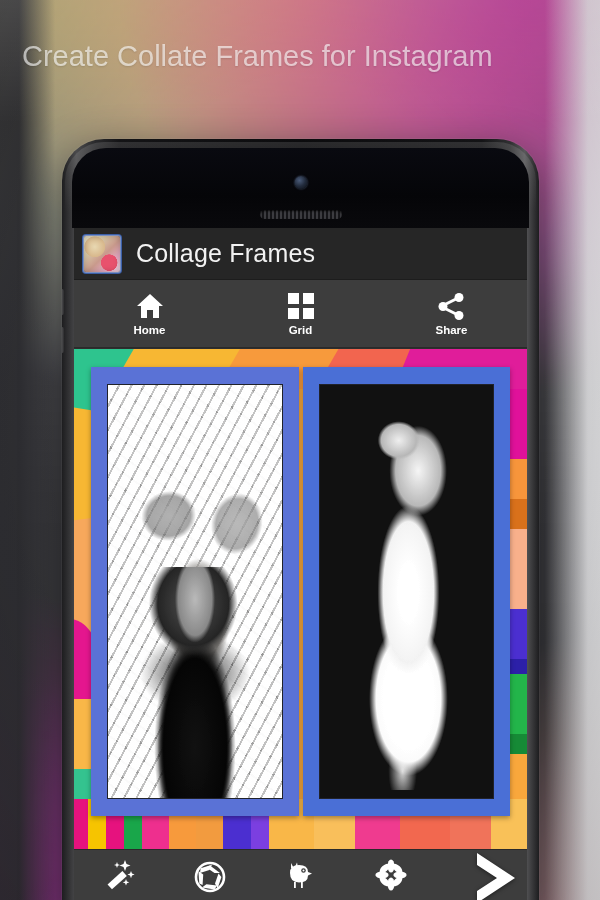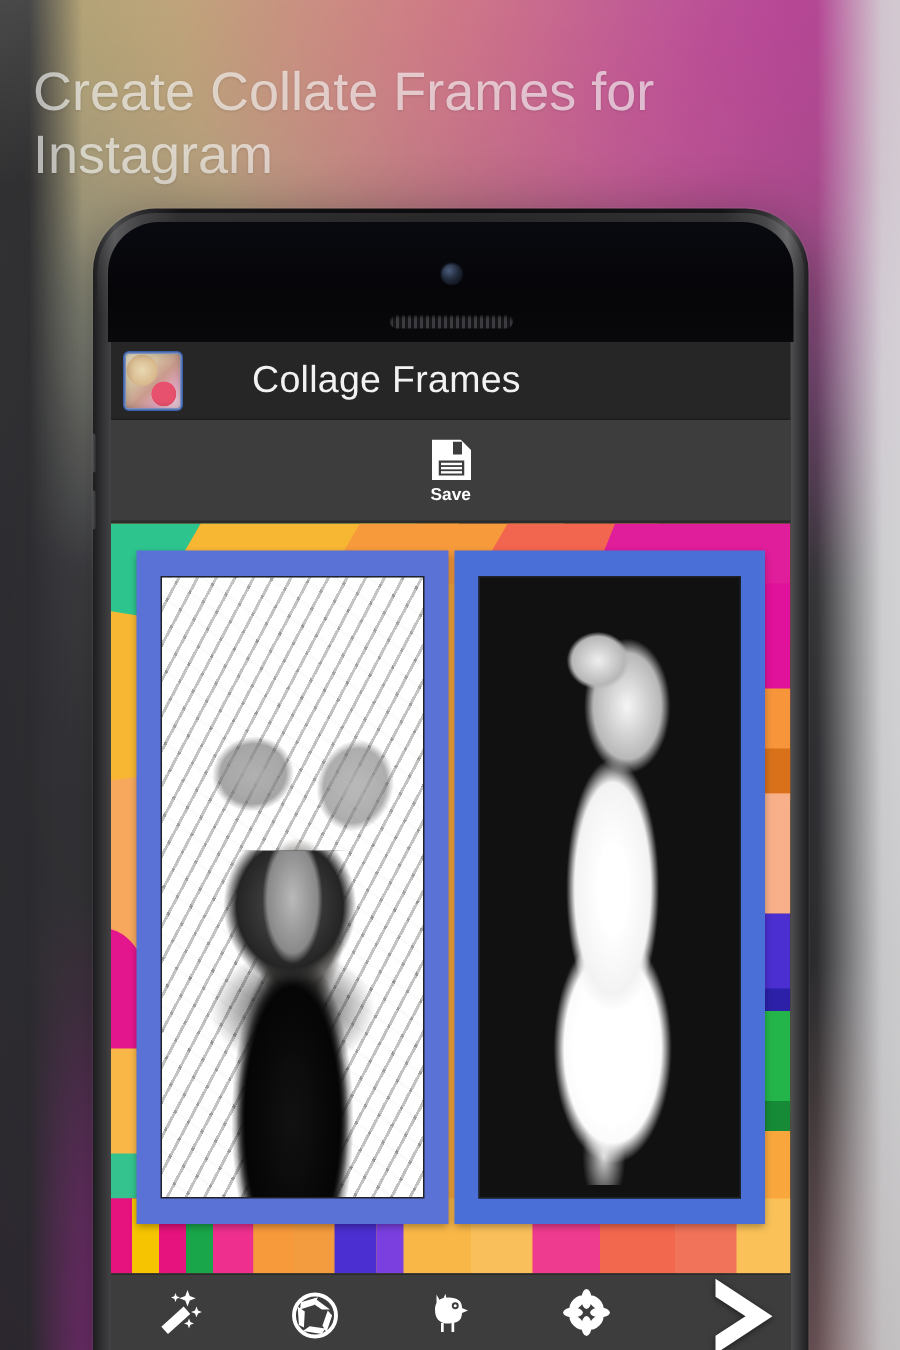--- a/index.html
+++ b/index.html
@@ -47,21 +47,21 @@
       radial-gradient(ellipse at 50% 46%, rgba(0,0,0,0) 42%, rgba(0,0,0,.2) 100%);
   }
 
   
   #promo { position:absolute; left:22px; top:38px; width:560px; z-index:5; }
   #promo .h1 {
     font-size:32px; font-weight:bold; color:#ffffff; letter-spacing:-.3px;
     text-shadow:0 1px 3px rgba(0,0,0,.28);
   }
   #promo .h2 {
-    font-size:36px; font-weight:300; color:rgba(255,255,255,.62);
+    font-size:29px; font-weight:300; color:rgba(255,255,255,.62);
     margin-top:2px; letter-spacing:0px;
     text-shadow:0 1px 2px rgba(0,0,0,.12);
   }
 
   
   #phone {
     position:absolute; left:62px; top:139px; width:477px; height:780px;
     border-radius:42px 42px 0 0;
     background:linear-gradient(90deg,#1d1d1f 0%,#4a4a4c 3%,#2a2a2c 7%,#141416 12%,#0c0c0e 50%,#141416 88%,#303032 94%,#59595b 97%,#1d1d1f 100%);
     box-shadow:0 10px 40px rgba(0,0,0,.45), 0 0 0 1px rgba(255,255,255,.06);
@@ -98,21 +98,21 @@
 
   
   #app {
     position:absolute; left:12px; right:12px; top:89px; bottom:0;
     background:#2e2e2e; overflow:hidden;
   }
 
   
   #titlebar {
     height:52px; background:#262626; display:flex; align-items:center;
-    padding-left:10px; border-bottom:1px solid #1d1d1d;gap:32px;
+    padding-left:10px; border-bottom:1px solid #1d1d1d;
   }
   #app-icon {
     width:36px; height:36px; border-radius:2px; flex:none;
     background:
       radial-gradient(circle at 70% 74%, #e8516d 0%, #e8516d 22%, rgba(232,81,109,0) 23%),
       radial-gradient(circle at 30% 30%, #e8d8b2 0%, #d8b88c 28%, rgba(216,184,140,0) 30%),
       linear-gradient(135deg,#e9e3c8 0%,#d7c7a6 30%,#c99a8c 55%,#e3a8c0 75%,#efd6e4 100%);
     box-shadow:0 0 0 1px #7a8fc0, 0 0 0 2px #3b5fa8, inset 0 0 6px rgba(0,0,0,.25);
   }
   #app-title {
@@ -252,36 +252,54 @@
 
   <div id="app">
 
     <div id="titlebar">
       <div id="app-icon"></div>
       <div id="app-title">Collage Frames</div>
     </div>
 
     <div id="toolbar">
 
-
-
       <div class="tb-item">
         <span class="tb-ic">
-          <svg width="26" height="27" viewBox="0 0 26 27">
-            <path d="M0 0 H19 L26 7 V27 H0 Z" fill="#fff"></path>
-            <rect x="14" y="1.5" width="6" height="8.5" fill="#3d3d3d"></rect>
-            <rect x="4.5" y="14" width="17" height="10" fill="#3d3d3d"></rect>
-            <rect x="6" y="15.5" width="14" height="1.6" fill="#fff"></rect>
-            <rect x="6" y="18.3" width="14" height="1.6" fill="#fff"></rect>
-            <rect x="6" y="21.1" width="14" height="1.6" fill="#fff"></rect>
-          </svg>
-        </span>
-        <span class="tb-lb">Save</span>
-      </div>
-
+          <svg width="28" height="26" viewBox="0 0 28 26">
+            <path d="M14 1 L27 13 L23 13 L23 25 L17 25 L17 17 L11 17 L11 25 L5 25 L5 13 L1 13 Z" fill="#fff"></path>
+          </svg>
+        </span>
+        <span class="tb-lb">Home</span>
+      </div>
+
+      <div class="tb-item">
+        <span class="tb-ic">
+          <svg width="26" height="26" viewBox="0 0 26 26">
+            <rect x="0" y="0" width="11" height="11" fill="#fff"></rect>
+            <rect x="15" y="0" width="11" height="11" fill="#fff"></rect>
+            <rect x="0" y="15" width="11" height="11" fill="#fff"></rect>
+            <rect x="15" y="15" width="11" height="11" fill="#fff"></rect>
+          </svg>
+        </span>
+        <span class="tb-lb">Grid</span>
+      </div>
+
+
+      <div class="tb-item">
+        <span class="tb-ic">
+          <svg width="27" height="27" viewBox="0 0 27 27">
+            <circle cx="21" cy="4.5" r="4.5" fill="#fff"></circle>
+            <circle cx="21" cy="22.5" r="4.5" fill="#fff"></circle>
+            <circle cx="5" cy="13.5" r="4.5" fill="#fff"></circle>
+            <line x1="6" y1="12" x2="20" y2="5" stroke="#fff" stroke-width="3"></line>
+            <line x1="6" y1="15" x2="20" y2="22" stroke="#fff" stroke-width="3"></line>
+          </svg>
+        </span>
+        <span class="tb-lb">Share</span>
+      </div>
 
     </div>
 
     <div id="canvas">
       <div id="collage">
 
         <div id="rainbow">
 
           <div class="band" style="left:-10%;top:-4%;width:48%;height:34%;background:#2ec48e;transform:skewX(-26deg);"></div>
           <div class="band" style="left:12%;top:-6%;width:38%;height:16%;background:#f7b733;transform:skewX(-30deg);"></div>

